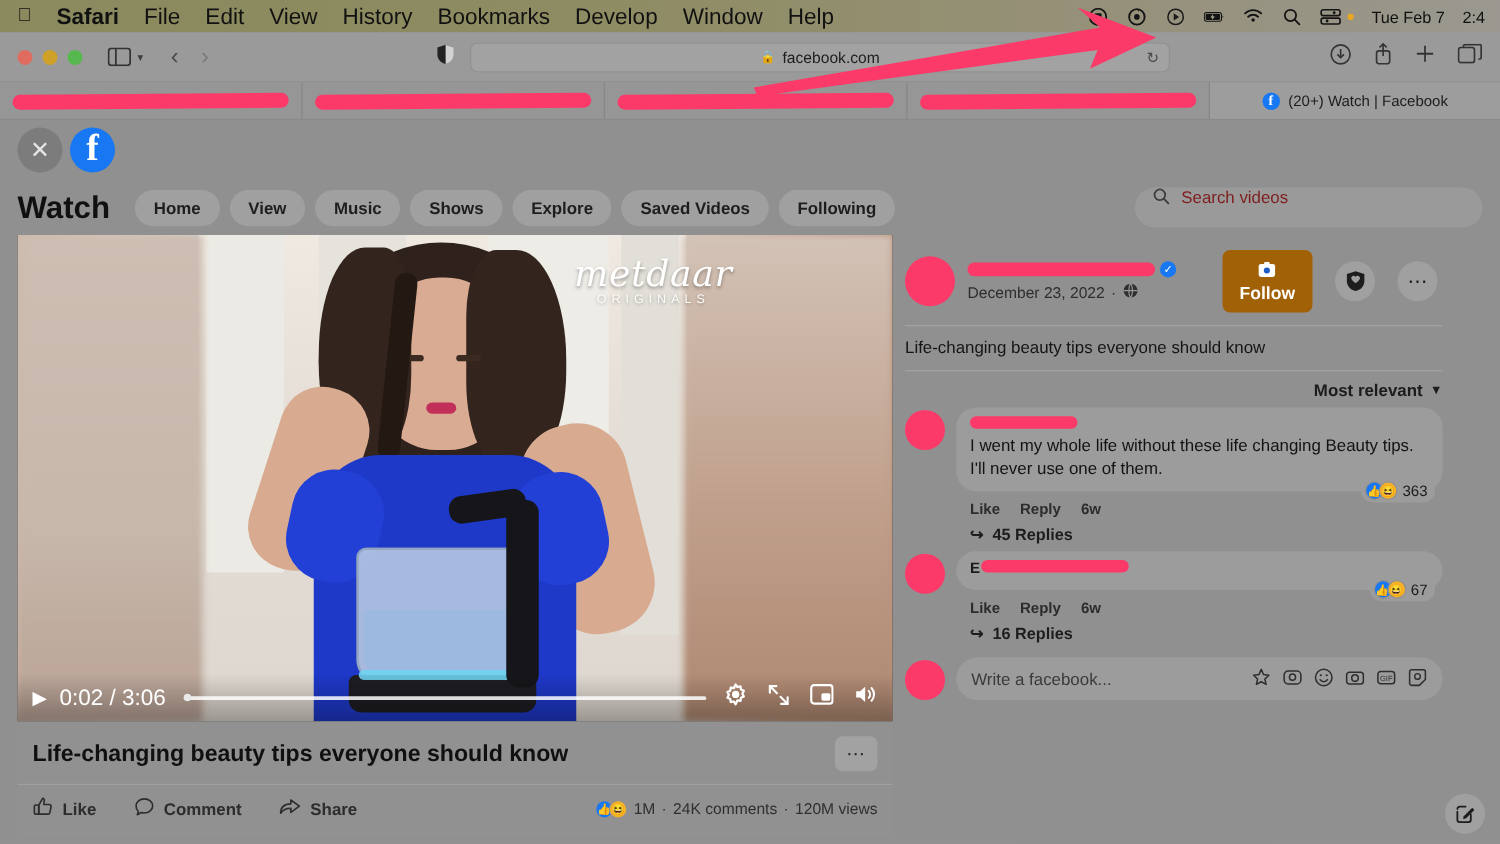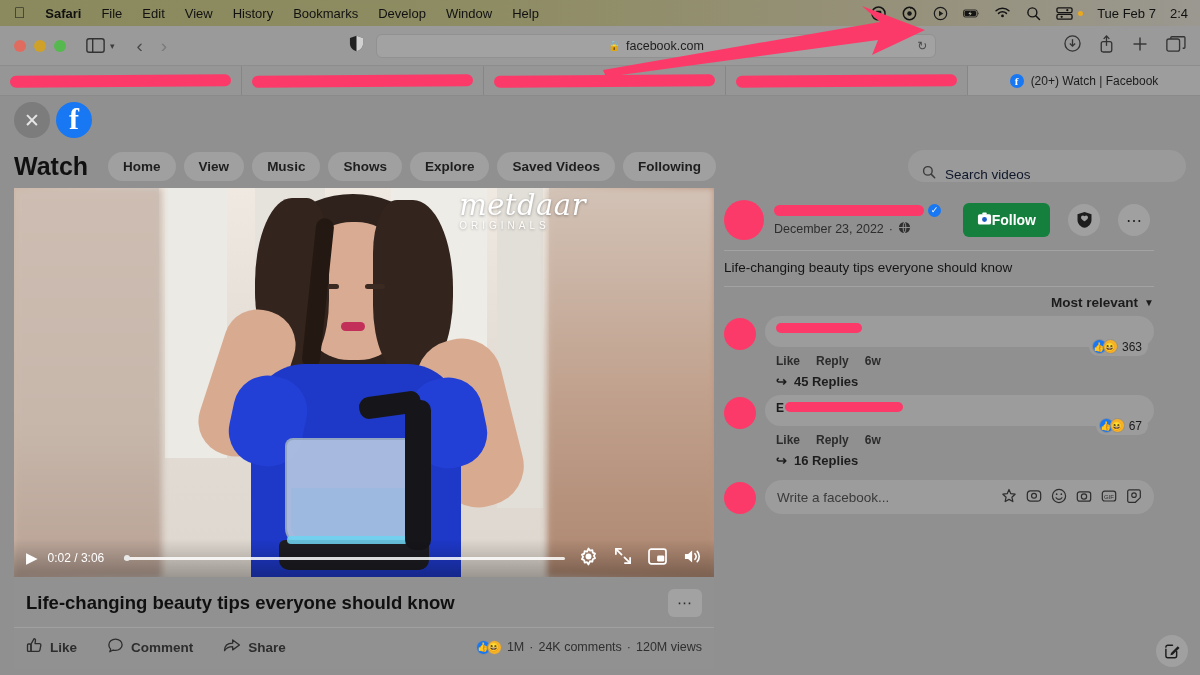--- a/index.html
+++ b/index.html
@@ -11,21 +11,21 @@
   #root { position: relative; width: 1200px; height: 675px; }
 
   
   .menubar {
     position: absolute; top: 0; left: 0; width: 1200px; height: 26px;
     background: linear-gradient(to right, #8a8a5e 0%, #8e8c62 40%, #96917a 75%, #9a9890 100%);
     display: flex; align-items: center; padding: 0 8px; gap: 0;
     color: #111; font-size: 13px;
   }
   .mb-apple { font-size: 15px; padding: 0 10px 2px 6px; line-height: 1; }
-  .mb-item { padding: 0 10px; white-space: nowrap; font-size: 13px; }
+  .mb-item { padding: 0 10px; white-space: nowrap; font-size: 18px; }
   .mb-item.bold { font-weight: bold; }
   .mb-right { margin-left: auto; display: flex; align-items: center; gap: 14px; padding-right: 4px; }
   .mb-ic { width: 17px; height: 17px; display: inline-flex; align-items: center; justify-content: center; }
   .mb-ic svg { display: block; }
   .mb-clock { font-size: 13px; white-space: nowrap; }
   .dot-amber { width: 5px; height: 5px; border-radius: 50%; background: #e9a820; margin-left: -9px; align-self: center; }
 
   
   .safari {
     position: absolute; top: 26px; left: 0; width: 1200px; height: 649px;
@@ -90,21 +90,21 @@
   .badge { position: absolute; top: -4px; right: 30px; background: #e0203b; color: #fff;
     font-size: 11px; font-weight: bold; border-radius: 9px; padding: 1px 5px; z-index: 4; }
   .avatar-redact { width: 34px; height: 34px; border-radius: 50%; background: #fc3a69; }
 
   
   .watch-nav { height: 44px; display: flex; align-items: center; padding: 0 14px; gap: 8px; }
   .watch-title { font-size: 25px; font-weight: bold; color: #101010; margin-right: 12px; }
   .pill { background: #a0a0a0; border-radius: 17px; padding: 7px 15px; font-size: 13.5px;
     font-weight: bold; color: #1e1e1e; white-space: nowrap; }
   .search-box { margin-left: auto; width: 278px; height: 32px; background: #9a9a9a; border-radius: 17px;
-    display: flex; align-items: flex-end; padding: 0 14px; gap: 9px; color: #0f172a; font-size: 13.5px; }
+    display: flex; align-items: flex-start; padding: 0 14px; gap: 9px; color: #7f1d1d; font-size: 13.5px; }
 
   
   .content { display: flex; padding: 0 14px; gap: 10px; }
   .left-col { width: 700px; }
   .player { position: relative; width: 700px; height: 389px; background: #2a2a2a; overflow: hidden; }
 
   
   .vid-bg { position: absolute; inset: 0; background:
      linear-gradient(to right, #cdb6a6 0%, #d9c5b7 10%, #cfd0cd 22%, #e8e5df 50%, #dcd6cd 72%, #c9a892 88%, #b9917c 100%); }
   .vid-core { position: absolute; left: 145px; top: 0; width: 390px; height: 389px;
@@ -113,30 +113,30 @@
      background: linear-gradient(to bottom, #cdbdb2, #c7b7ab 60%, #b9a295); filter: blur(3px); }
   .blur-r { position: absolute; right: 0; top: 0; width: 167px; height: 389px;
      background: linear-gradient(to bottom, #d2c2b6, #c0a08c 55%, #ae8770); filter: blur(3px); }
   .window-pane { position: absolute; background: #eceae4; }
   .hair { position: absolute; background: #3a2a22; border-radius: 50%; }
   .dress { position: absolute; background: #1e38c8; }
   .kettle-body { position: absolute; background: rgba(192,208,226,0.85); border-radius: 8px 8px 18px 18px;
      border: 2px solid rgba(140,160,185,0.8); }
   .kettle-base { position: absolute; background: #1d1d22; border-radius: 4px; }
   .kettle-handle { position: absolute; background: #16161a; border-radius: 6px; }
-  .watermark { position: absolute; right: 128px; top: 0; color: #fff;
+  .watermark { position: absolute; right: 128px; top: 14px; text-align: center; color: #fff;
      text-shadow: 0 1px 3px rgba(0,0,0,0.35); pointer-events: none; }
   .wm-main { font-family: "DejaVu Serif", serif; font-style: italic; font-size: 29px; letter-spacing: 0.5px; }
   .wm-sub { font-size: 10px; letter-spacing: 4px; margin-top: -2px; opacity: 0.92; }
 
   .controls { position: absolute; left: 0; right: 0; bottom: 0; height: 38px;
      display: flex; align-items: center; padding: 0 12px; gap: 10px; color: #fff;
      background: linear-gradient(to top, rgba(0,0,0,0.30), rgba(0,0,0,0)); }
   .play-ic { font-size: 15px; }
-  .time { font-size: 12px; white-space: nowrap; min-width: 62px; }
+  .time { font-size: 18px; white-space: nowrap; min-width: 62px; }
   .scrub { flex: 1; height: 3px; background: rgba(255,255,255,0.85); border-radius: 2px; position: relative; margin: 0 4px; }
   .scrub .knob { position: absolute; left: 0; top: -1.5px; width: 6px; height: 6px; border-radius: 50%; background: #e9e9e9; }
   .ctl-right { display: flex; align-items: center; gap: 16px; }
 
   .vid-footer { background: #919191; }
   .vt-row { display: flex; align-items: center; padding: 12px 12px 10px 12px; }
   .vid-title { font-size: 18.5px; font-weight: bold; color: #101010; }
   .more-btn { margin-left: auto; width: 34px; height: 28px; border-radius: 6px; background: #a2a2a2;
      display: inline-flex; align-items: center; justify-content: center; color: #2b2b2b; font-size: 15px; letter-spacing: 1px; }
   .act-row { display: flex; align-items: center; padding: 9px 12px 12px 12px; gap: 30px;
@@ -152,22 +152,22 @@
 
   
   .rail { width: 430px; padding-top: 6px; }
   .post-head { display: flex; align-items: center; gap: 10px; padding: 6px 4px 10px 0; position: relative; }
   .av-red { width: 40px; height: 40px; border-radius: 50%; background: #fc3a69; flex: 0 0 auto; }
   .ph-text { display: flex; flex-direction: column; gap: 4px; }
   .name-red { width: 150px; height: 11px; border-radius: 6px; background: #fc3a69; }
   .verified { width: 13px; height: 13px; border-radius: 50%; background: #1877f2; color: #fff;
      display: inline-flex; align-items: center; justify-content: center; font-size: 9px; margin-left: 4px; }
   .post-date { font-size: 12.5px; color: #2e2e2e; display: flex; align-items: center; gap: 5px; }
-  .follow-btn { margin-left: auto; background: #15803d; color: #fff; border-radius: 6px;
-     padding: 8px 14px; font-size: 14px; font-weight: bold; display: inline-flex; align-items: center; gap: 0; }
+  .follow-btn { margin-left: auto; background: #a16207; color: #fff; border-radius: 6px;
+     padding: 8px 14px; font-size: 14px; font-weight: bold; display: inline-flex; align-items: center; gap: 0; flex-direction: column; }
   .rnd-btn { width: 32px; height: 32px; border-radius: 50%; background: #a0a0a0;
      display: inline-flex; align-items: center; justify-content: center; margin-left: 8px; color: #1f1f1f; }
 
   .rail-tabs { display: flex; gap: 8px; padding: 4px 0 10px 0; }
   .rtab { border-radius: 17px; padding: 7px 15px; font-size: 13.5px; font-weight: bold; }
   .rtab.sel { background: #a2aec2; color: #2f55a4; }
   .rtab.unsel { background: #9e9e9e; color: #161616; }
 
   .desc { font-size: 13.5px; color: #151515; padding: 9px 0 11px 0;
      border-top: 1px solid #a2a2a2; border-bottom: 1px solid #a2a2a2; }
@@ -557,20 +557,21 @@
               <span>Most relevant</span>
               <span style="font-size:10px;">▼</span>
             </span>
           </div>
 
           <div class="cmt">
             <span class="cmt-av"></span>
             <div class="cmt-right">
               <div class="bub">
                 <div class="cmt-name n1"></div>
+                <div class="cmt-text">I went my whole life without these life changing Beauty tips. I'll never use one of them.</div>
                 <span class="reacts">
                   <span class="rx">
                     <span class="like">👍</span>
                     <span class="haha">😆</span>
                   </span>
                   <span>363</span>
                 </span>
               </div>
               <div class="cmt-meta">
                 <span>Like</span>

